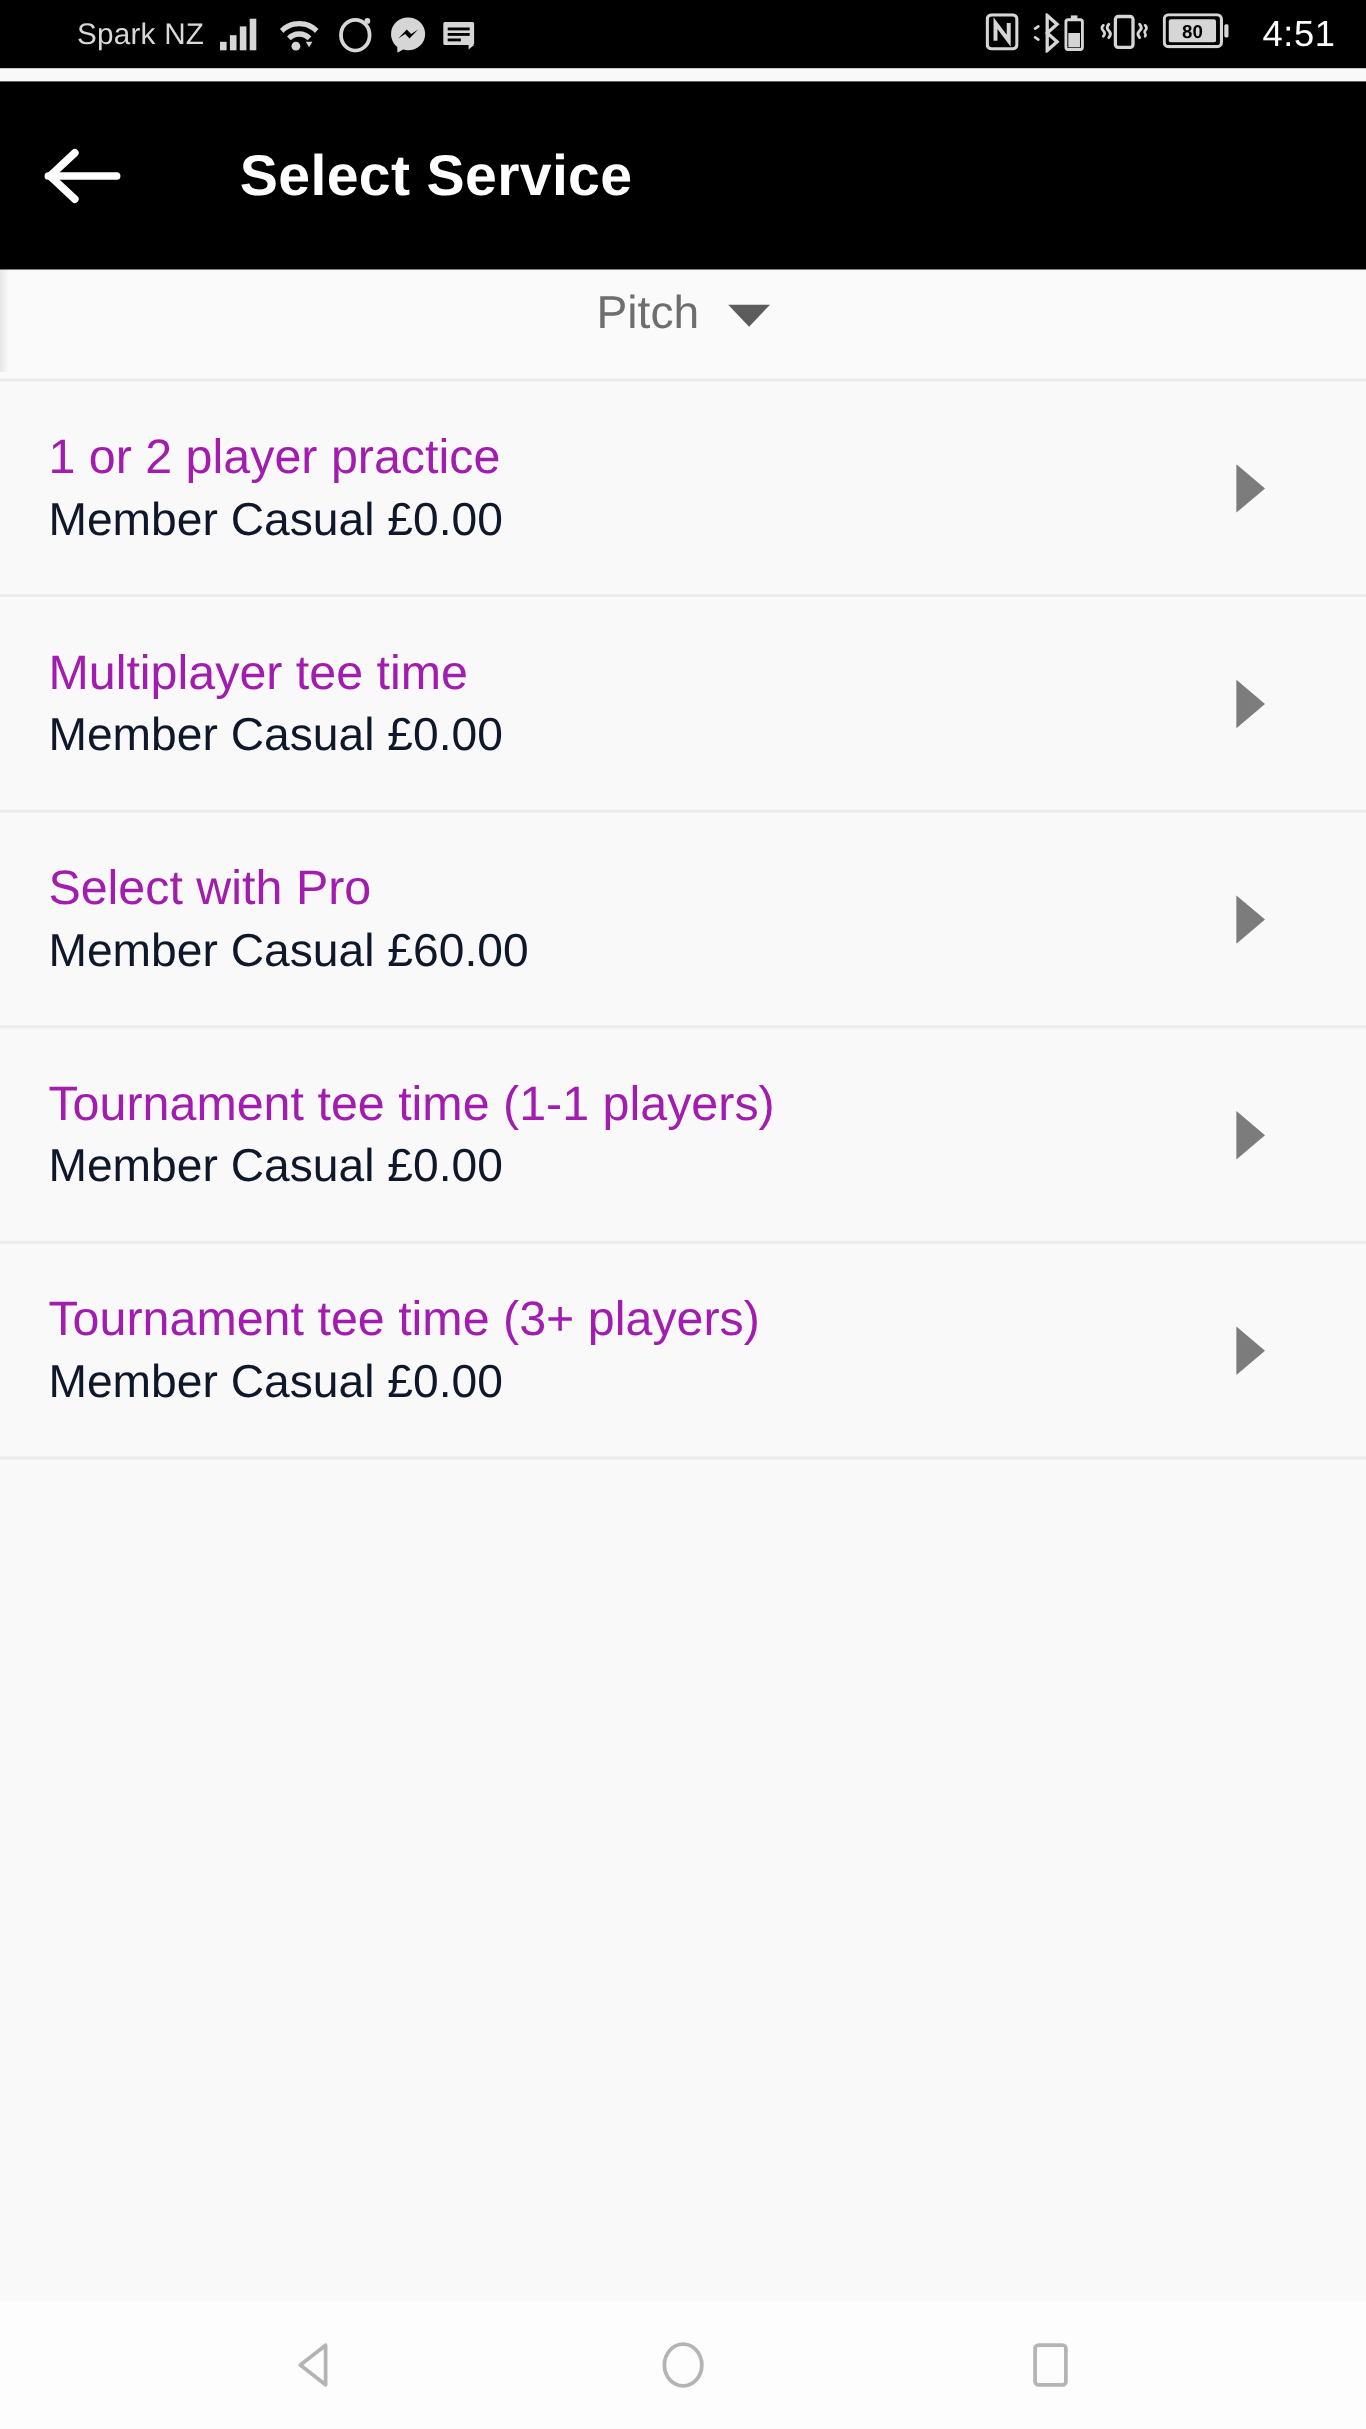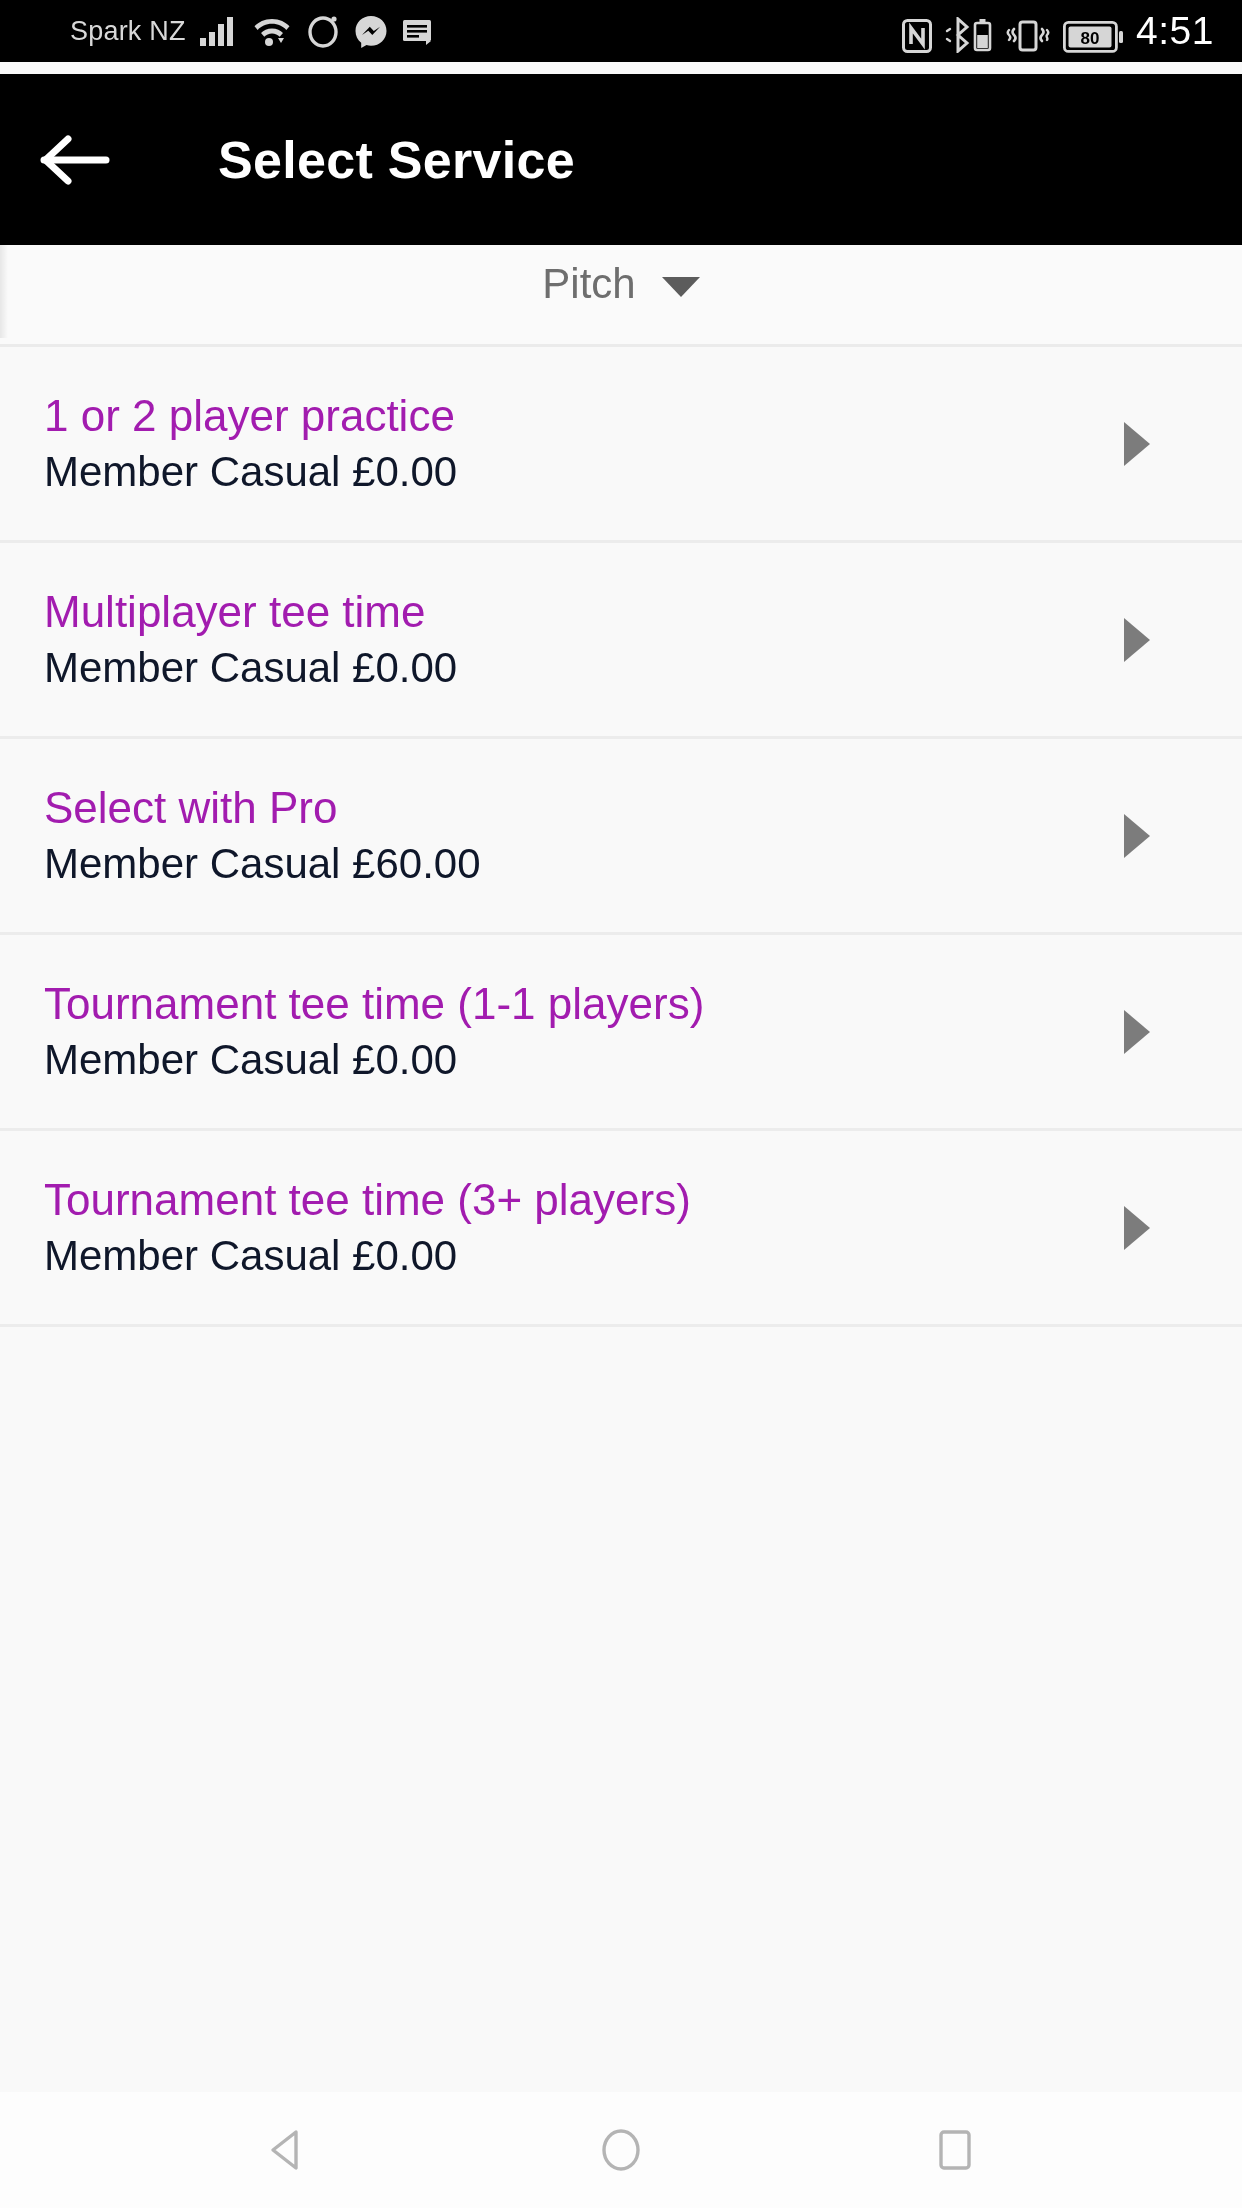--- a/index.html
+++ b/index.html
@@ -39,28 +39,28 @@
   }
   .carrier {
     color: #d8d8d8;
     font-size: 27px;
     letter-spacing: 0.2px;
     white-space: nowrap;
   }
   .status-right {
     margin-left: auto;
     display: flex;
-    align-items: flex-end;
+    align-items: flex-start;
     gap: 13px;
   }
   .clock {
     color: #ffffff;
-    font-size: 39px;
+    font-size: 33px;
     letter-spacing: 0.5px;
-    margin-left: 0;
+    margin-left: 18px;
   }
   .ic { display: block; }
 
   
   .app-bar {
     position: absolute;
     top: 74px; left: 0;
     width: 1242px;
     height: 171px;
     background: #000000;

